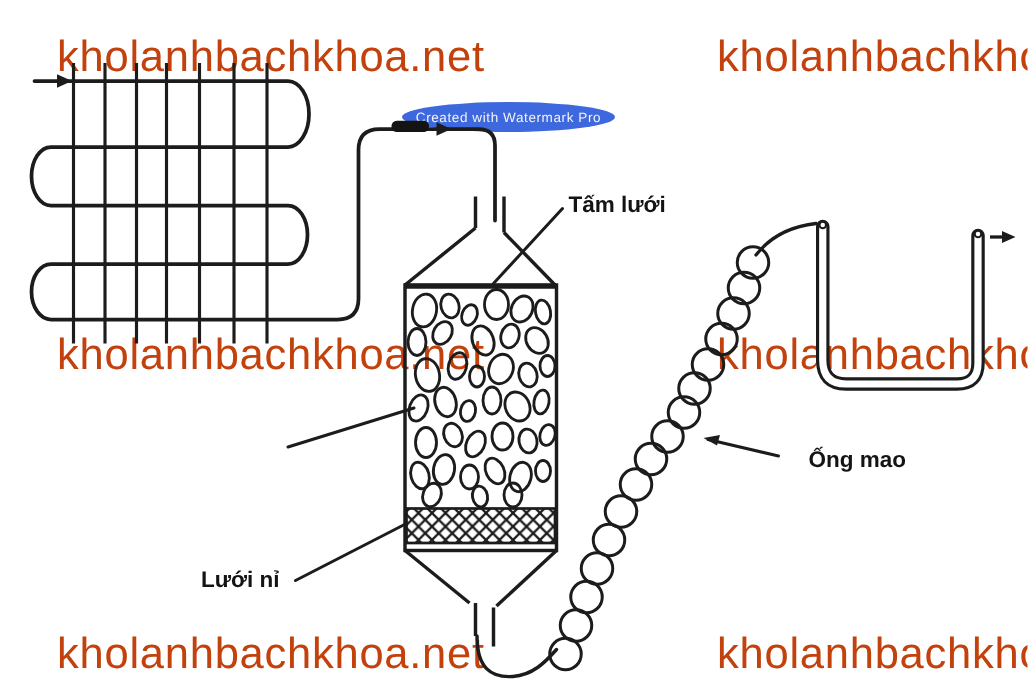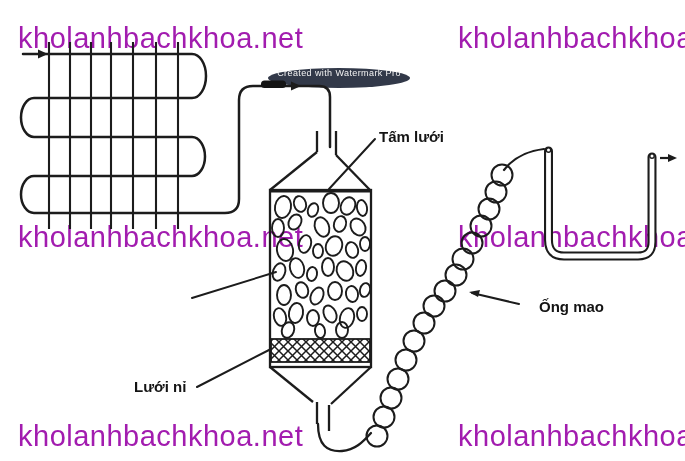--- a/index.html
+++ b/index.html
@@ -7,33 +7,34 @@
     position:relative;
     width:685px;height:461px;
     background:#ffffff;
     overflow:hidden;
     font-family:"Liberation Sans", sans-serif;
   }
   .wm{
     position:absolute;
     z-index:1;
     font-size:29px;
-    color:#a21caf;
+    color:#c2410c;
     white-space:nowrap;
     letter-spacing:0.5px;
     user-select:none;
+    margin-left:20px;
   }
   #badge{
     position:absolute;
     z-index:2;
     left:268px;top:68px;width:142px;height:20px;
     border-radius:50%;
-    background:#0f172a;
+    background:#1d4ed8;
     opacity:0.85;
-    display:flex;align-items:flex-start;justify-content:center;
+    display:flex;align-items:center;justify-content:center;
   }
   #badge .badge-text{
     font-size:9px;color:#f2f2f2;letter-spacing:0.4px;white-space:nowrap;
   }
   #diagram-svg{position:absolute;left:0;top:0;z-index:3;}
   .lbl{
     position:absolute;
     z-index:4;
     font-weight:bold;
     font-size:15px;

